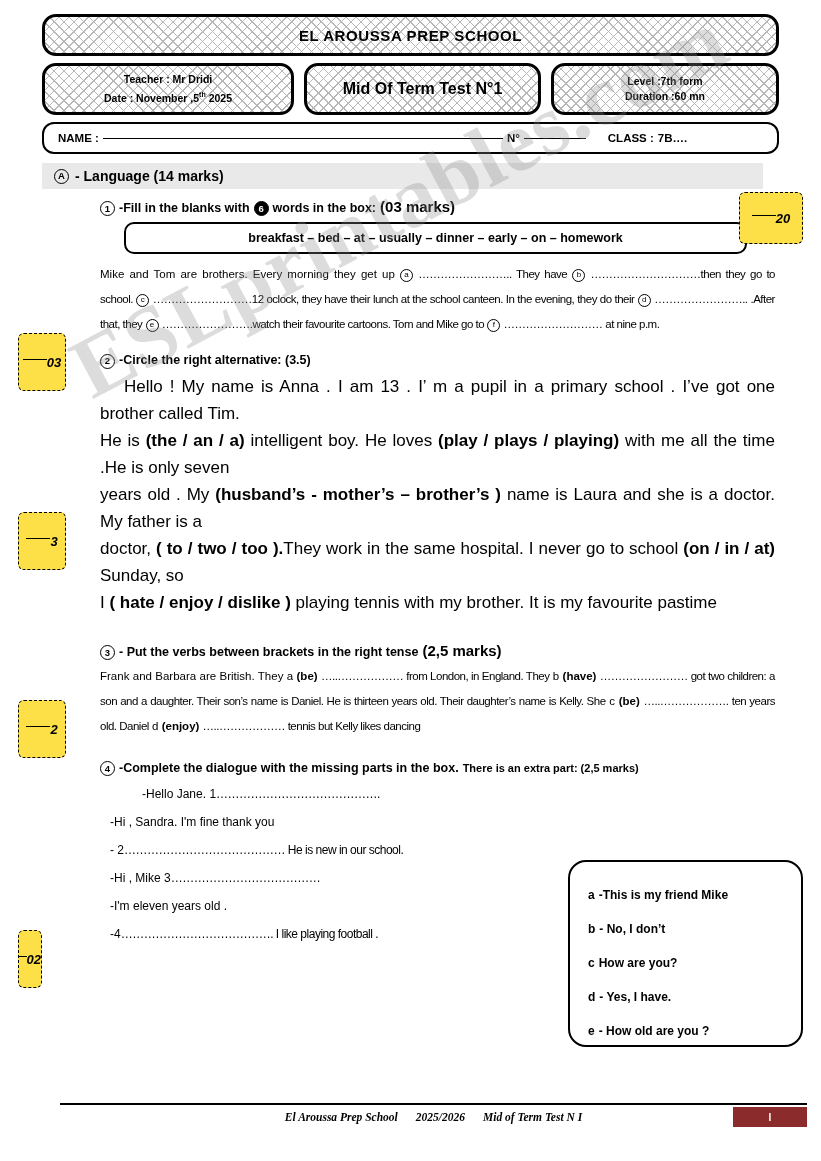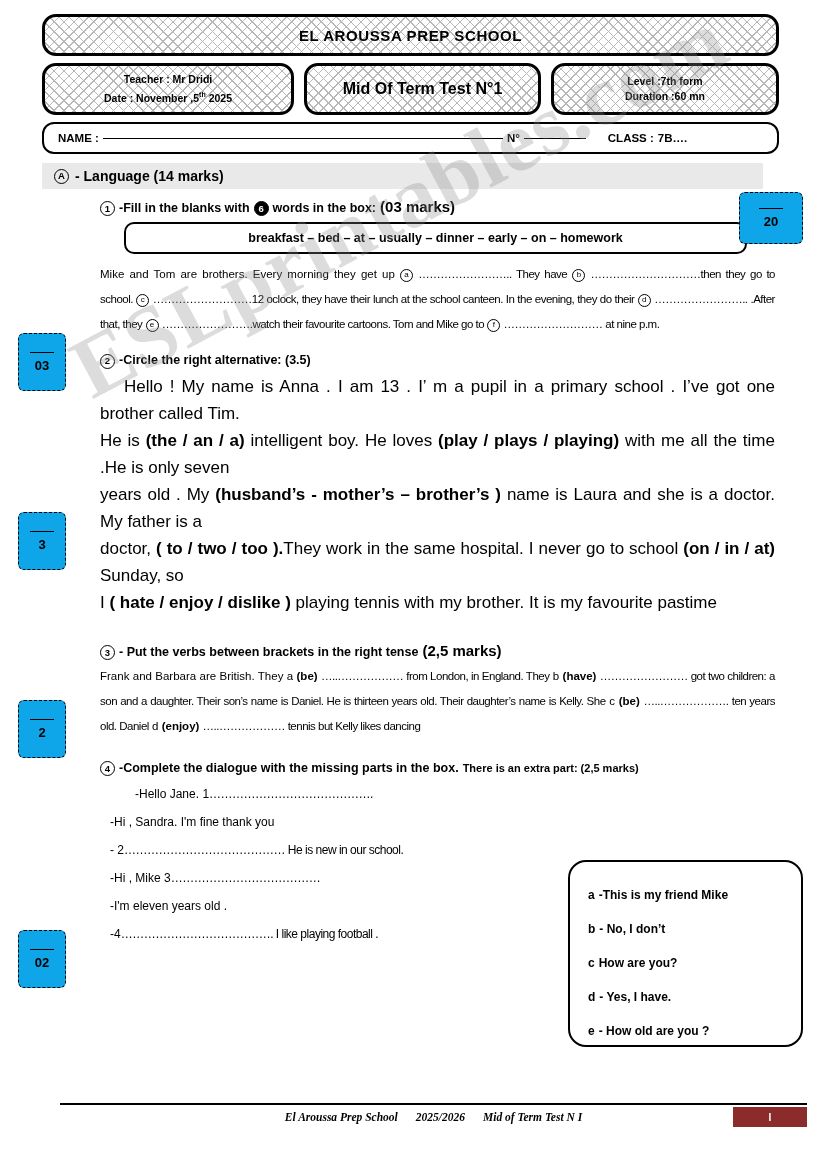--- a/index.html
+++ b/index.html
@@ -80,30 +80,31 @@
     width: 15px; height: 15px; border: 1.2px solid #000; border-radius: 50%;
     font-size: 9.5px; font-weight: bold; line-height: 1;
   }
   .circ.filled { background: #000; color: #fff; border-color: #000; }
 
   
   .score-box {
     position: absolute;
     border: 1.5px dashed #000;
     border-radius: 6px;
-    display: flex; flex-direction: column; align-items: center; justify-content: center;
-    background: #0ea5e9;
+    display: flex; flex-direction: row; align-items: center; justify-content: center;
+    background: #fde047;
+    font-style: italic;
   }
   .score-box .bar { width: 24px; border-top: 1.5px solid #000; margin-bottom: 5px; }
   .score-box .num { font-size: 13px; font-weight: bold; }
   #total-score { right: 18px; top: 192px; width: 64px; height: 52px; }
   #score-1 { left: 18px; top: 333px; width: 48px; height: 58px; }
   #score-2 { left: 18px; top: 512px; width: 48px; height: 58px; }
   #score-3 { left: 18px; top: 700px; width: 48px; height: 58px; }
-  #score-4 { left: 18px; top: 930px; width: 48px; height: 58px; }
+  #score-4 { left: 18px; top: 930px; width: 24px; height: 58px; }
 
   
   .ex { margin-left: 76px; margin-right: 22px; }
   .ex-title { font-size: 12.5px; font-weight: bold; display: flex; align-items: baseline; gap: 4px; }
   .ex-title .small { font-size: 15px; font-weight: bold; }
 
   .ex1-wrap { margin-top: 9px; }
   .wordbox {
     border: 2.5px solid #000;
     border-radius: 10px;
@@ -309,21 +310,21 @@
   </div>
 
   <div class="ex ex4">
     <div class="ex-title">
       <span class="circ">4</span>
       <span>-Complete  the  dialogue  with  the  missing  parts  in  the  box.</span>
       <span style="font-size:11px;font-weight:bold">There is an extra part: (2,5 marks)</span>
     </div>
     <div class="body">
       <div class="dlg">
-        <span style="margin-left:25px">-Hello  Jane. </span><span class="letter">1</span><span class="dotline">…………………………………….</span>
+        <span style="margin-left:32px">-Hello  Jane. </span><span class="letter">1</span><span class="dotline">…………………………………….</span>
       </div>
       <div class="dlg">
         <span>-Hi , Sandra.  I'm fine thank you</span>
       </div>
       <div class="dlg">
         <span>- </span><span class="letter">2</span><span class="dotline">……………………………………  He is new in our school.</span>
       </div>
       <div class="dlg">
         <span>-Hi , Mike </span><span class="letter">3</span><span class="dotline">…………………………………</span>
       </div>

